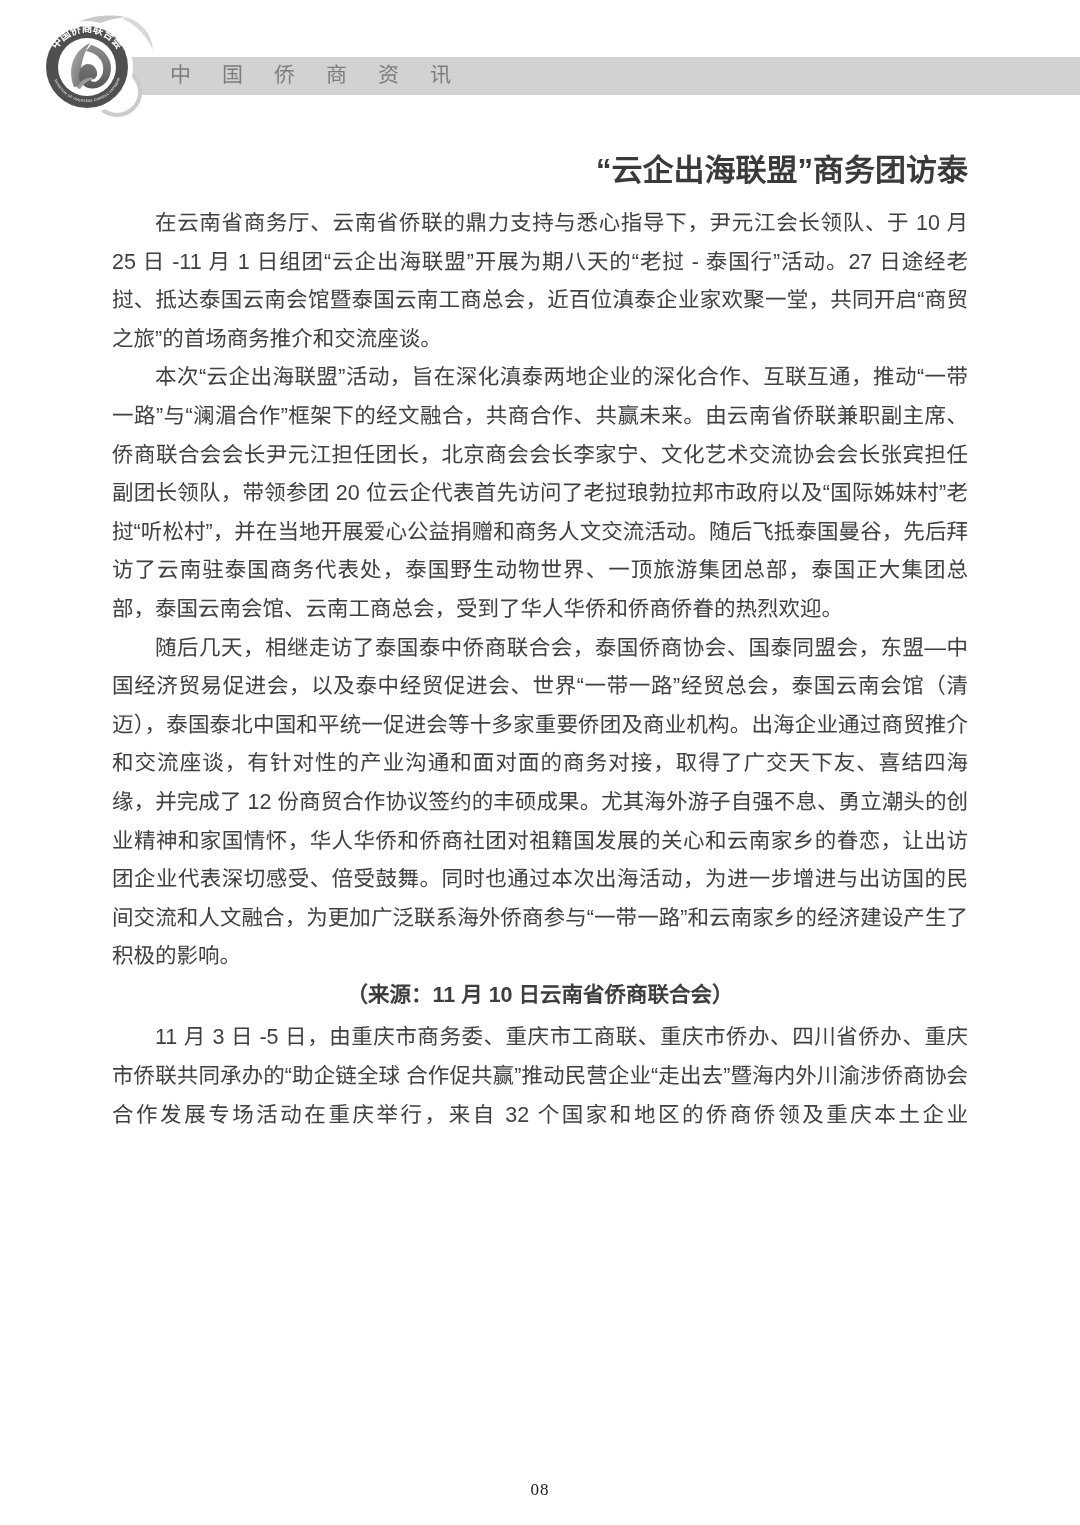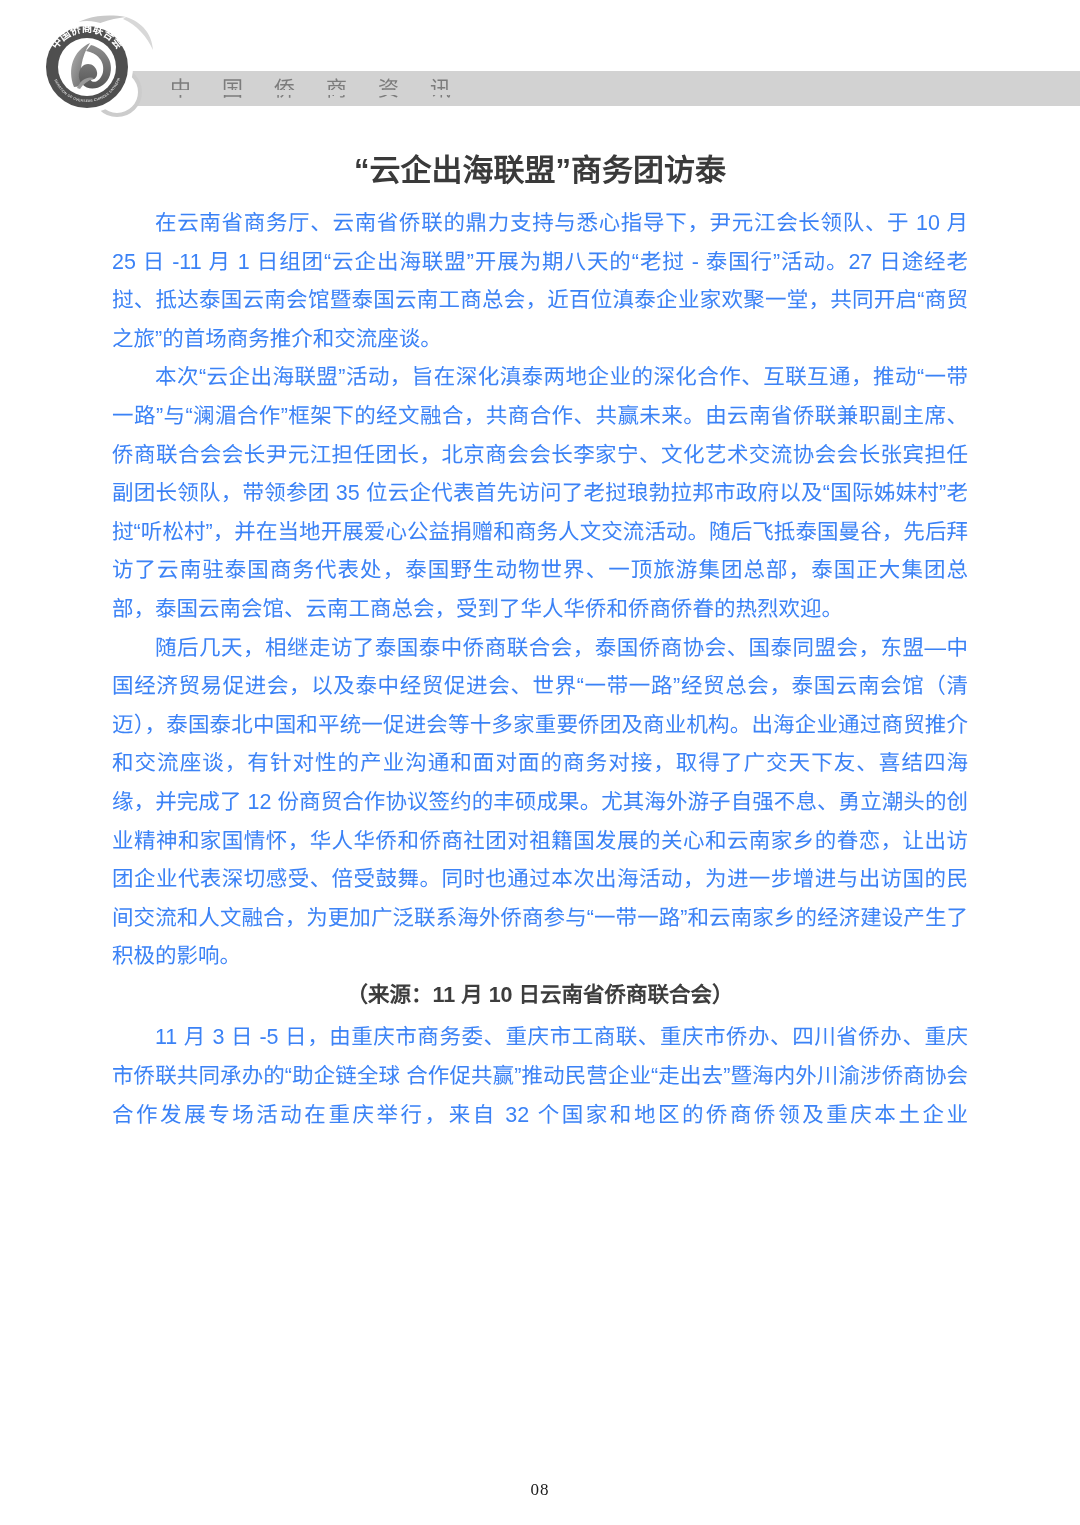--- a/index.html
+++ b/index.html
@@ -5,43 +5,43 @@
   html,body{margin:0;padding:0;}
   body{
     width:1080px;height:1525px;background:#ffffff;
     font-family:"Liberation Sans","DejaVu Sans",sans-serif;
     position:relative;overflow:hidden;
   }
   .page{position:absolute;inset:0;background:#fff;}
 
   
   .header-bar{
-    position:absolute;left:126px;right:0;top:71px;height:35px;
+    position:absolute;left:126px;right:0;top:57px;height:35px;
     background:#d2d2d2;
   }
   .masthead-title{
     display:block;padding-left:44px;height:35px;line-height:36px;
     font-size:21px;letter-spacing:31px;color:#7c7c7c;white-space:nowrap;
   }
   .header-rule{
     position:absolute;left:126px;right:0;top:90px;height:5px;
     background:#d2d2d2;
   }
   .logo-svg{position:absolute;left:28px;top:6px;width:140px;height:125px;}
 
   
   .content{position:absolute;left:112px;width:856px;top:0;}
   .article-title{
     font-size:31px;font-weight:bold;color:#3a3a3a;text-align:center;
     line-height:48px;margin:0;
   }
-  .title-1{margin-top:147px;}
+  .title-1{margin-top:147px;text-align:right;}
   .title-2{margin-top:58px;}
   .body-par{
-    font-size:21.5px;color:#3b82f6;line-height:38.6px;
+    font-size:21.5px;color:#404040;line-height:38.6px;
     text-align:justify;text-justify:inter-ideograph;
     text-indent:2em;margin:0;
   }
   .first-par{margin-top:9px;}
   .second-first-par{margin-top:4px;}
   .continued{text-align-last:justify;}
   .source-line{
     font-size:21.5px;color:#3d3d3d;line-height:38.6px;font-weight:bold;
     text-align:center;margin:0;
   }
@@ -99,21 +99,21 @@
     </g>
   </svg>
 
   <div class="content">
 
     <h1 class="article-title title-1">
       <span>“云企出海联盟”商务团访泰</span><br>
     </h1>
 
     <p class="body-par first-par">在云南省商务厅、云南省侨联的鼎力支持与悉心指导下，尹元江会长领队、于 10 月 25 日 -11 月 1 日组团“云企出海联盟”开展为期八天的“老挝 - 泰国行”活动。27 日途经老挝、抵达泰国云南会馆暨泰国云南工商总会，近百位滇泰企业家欢聚一堂，共同开启“商贸之旅”的首场商务推介和交流座谈。</p>
-    <p class="body-par">本次“云企出海联盟”活动，旨在深化滇泰两地企业的深化合作、互联互通，推动“一带一路”与“澜湄合作”框架下的经文融合，共商合作、共赢未来。由云南省侨联兼职副主席、侨商联合会会长尹元江担任团长，北京商会会长李家宁、文化艺术交流协会会长张宾担任副团长领队，带领参团 35 位云企代表首先访问了老挝琅勃拉邦市政府以及“国际姊妹村”老挝“听松村”，并在当地开展爱心公益捐赠和商务人文交流活动。随后飞抵泰国曼谷，先后拜访了云南驻泰国商务代表处，泰国野生动物世界、一顶旅游集团总部，泰国正大集团总部，泰国云南会馆、云南工商总会，受到了华人华侨和侨商侨眷的热烈欢迎。</p>
+    <p class="body-par">本次“云企出海联盟”活动，旨在深化滇泰两地企业的深化合作、互联互通，推动“一带一路”与“澜湄合作”框架下的经文融合，共商合作、共赢未来。由云南省侨联兼职副主席、侨商联合会会长尹元江担任团长，北京商会会长李家宁、文化艺术交流协会会长张宾担任副团长领队，带领参团 20 位云企代表首先访问了老挝琅勃拉邦市政府以及“国际姊妹村”老挝“听松村”，并在当地开展爱心公益捐赠和商务人文交流活动。随后飞抵泰国曼谷，先后拜访了云南驻泰国商务代表处，泰国野生动物世界、一顶旅游集团总部，泰国正大集团总部，泰国云南会馆、云南工商总会，受到了华人华侨和侨商侨眷的热烈欢迎。</p>
     <p class="body-par">随后几天，相继走访了泰国泰中侨商联合会，泰国侨商协会、国泰同盟会，东盟—中国经济贸易促进会，以及泰中经贸促进会、世界“一带一路”经贸总会，泰国云南会馆（清迈），泰国泰北中国和平统一促进会等十多家重要侨团及商业机构。出海企业通过商贸推介和交流座谈，有针对性的产业沟通和面对面的商务对接，取得了广交天下友、喜结四海缘，并完成了 12 份商贸合作协议签约的丰硕成果。尤其海外游子自强不息、勇立潮头的创业精神和家国情怀，华人华侨和侨商社团对祖籍国发展的关心和云南家乡的眷恋，让出访团企业代表深切感受、倍受鼓舞。同时也通过本次出海活动，为进一步增进与出访国的民间交流和人文融合，为更加广泛联系海外侨商参与“一带一路”和云南家乡的经济建设产生了积极的影响。</p>
 
     <p class="source-line">（来源：11 月 10 日云南省侨商联合会）</p>
 
 
     <p class="body-par second-first-par continued">11 月 3 日 -5 日，由重庆市商务委、重庆市工商联、重庆市侨办、四川省侨办、重庆市侨联共同承办的“助企链全球 合作促共赢”推动民营企业“走出去”暨海内外川渝涉侨商协会合作发展专场活动在重庆举行，来自 32 个国家和地区的侨商侨领及重庆本土企业</p>
 
   </div>
 
   <div class="page-number">08</div>

